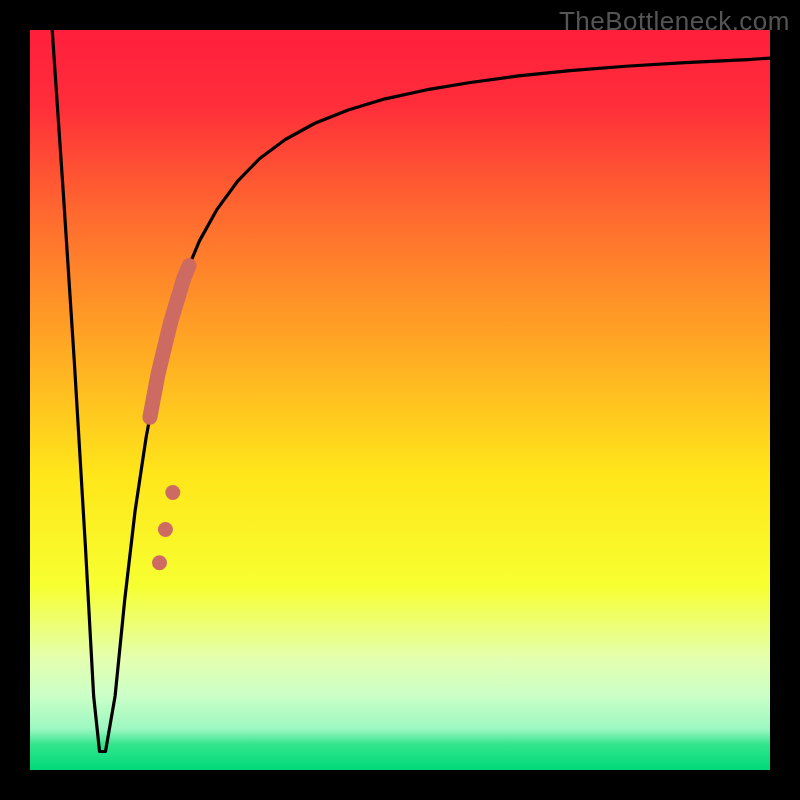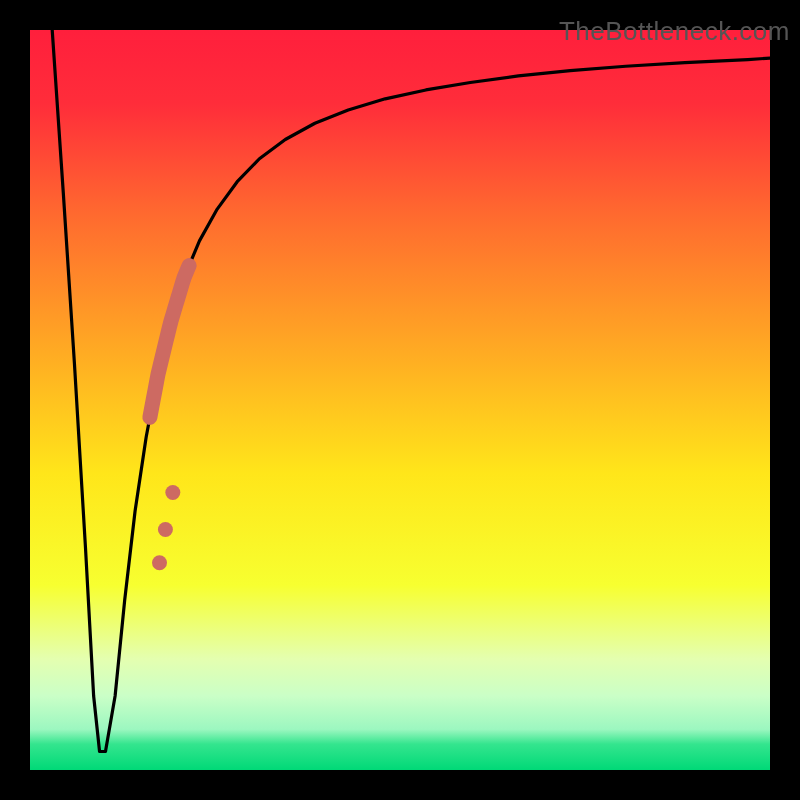--- a/index.html
+++ b/index.html
@@ -19,21 +19,21 @@
   }
   .plot {
     position: absolute;
     left: 30px;
     top: 30px;
     width: 740px;
     height: 740px;
   }
   .watermark {
     position: absolute;
-    top: 16px;
+    top: 6px;
     right: 10px;
     color: #555;
     font-size: 26px;
     font-weight: 500;
     letter-spacing: 0.5px;
     user-select: none;
   }
 </style>
 </head>
 <body>

